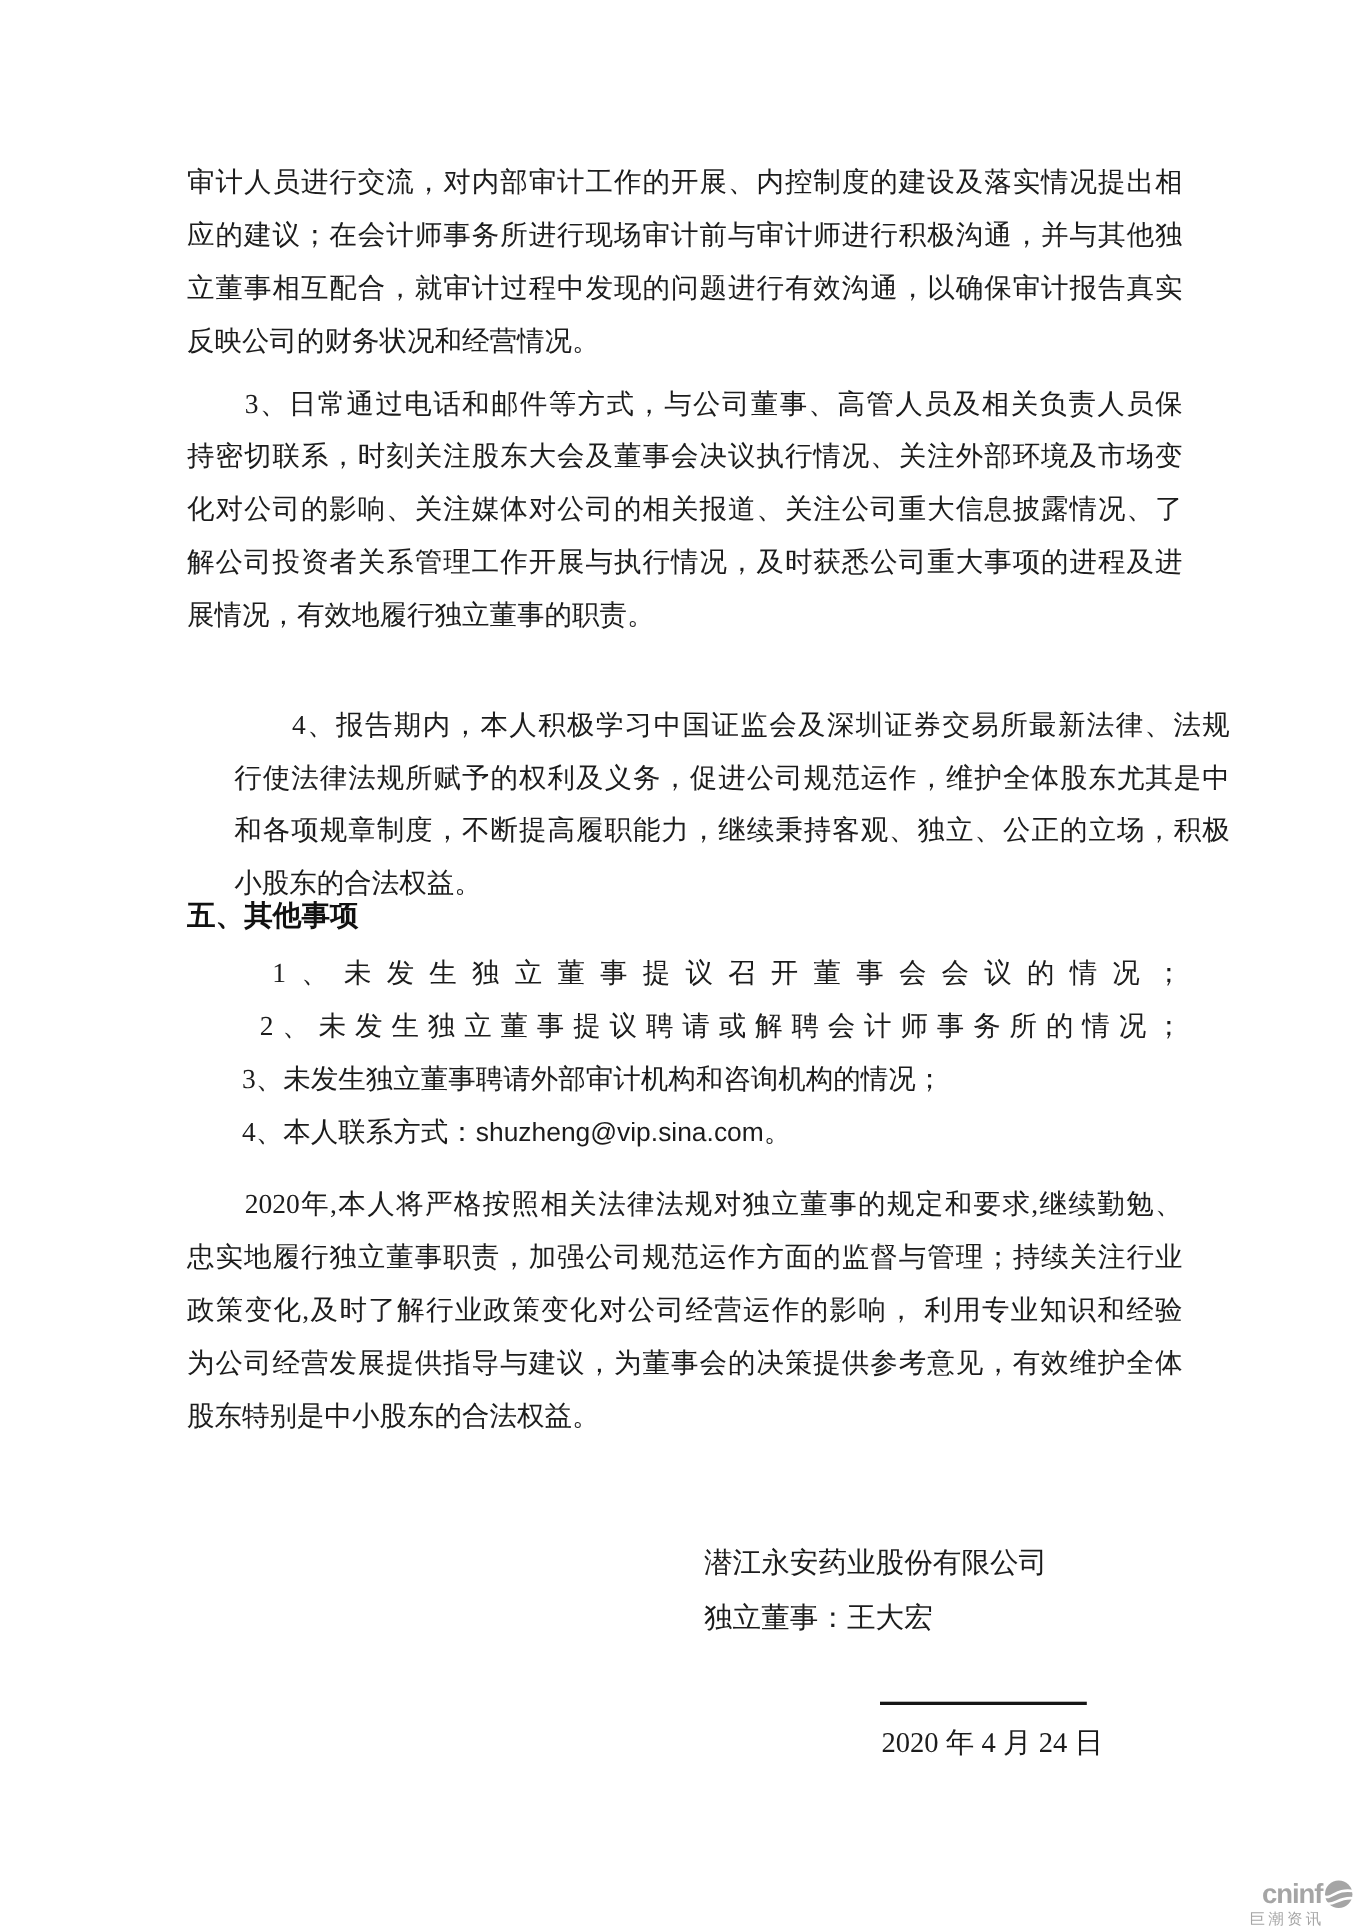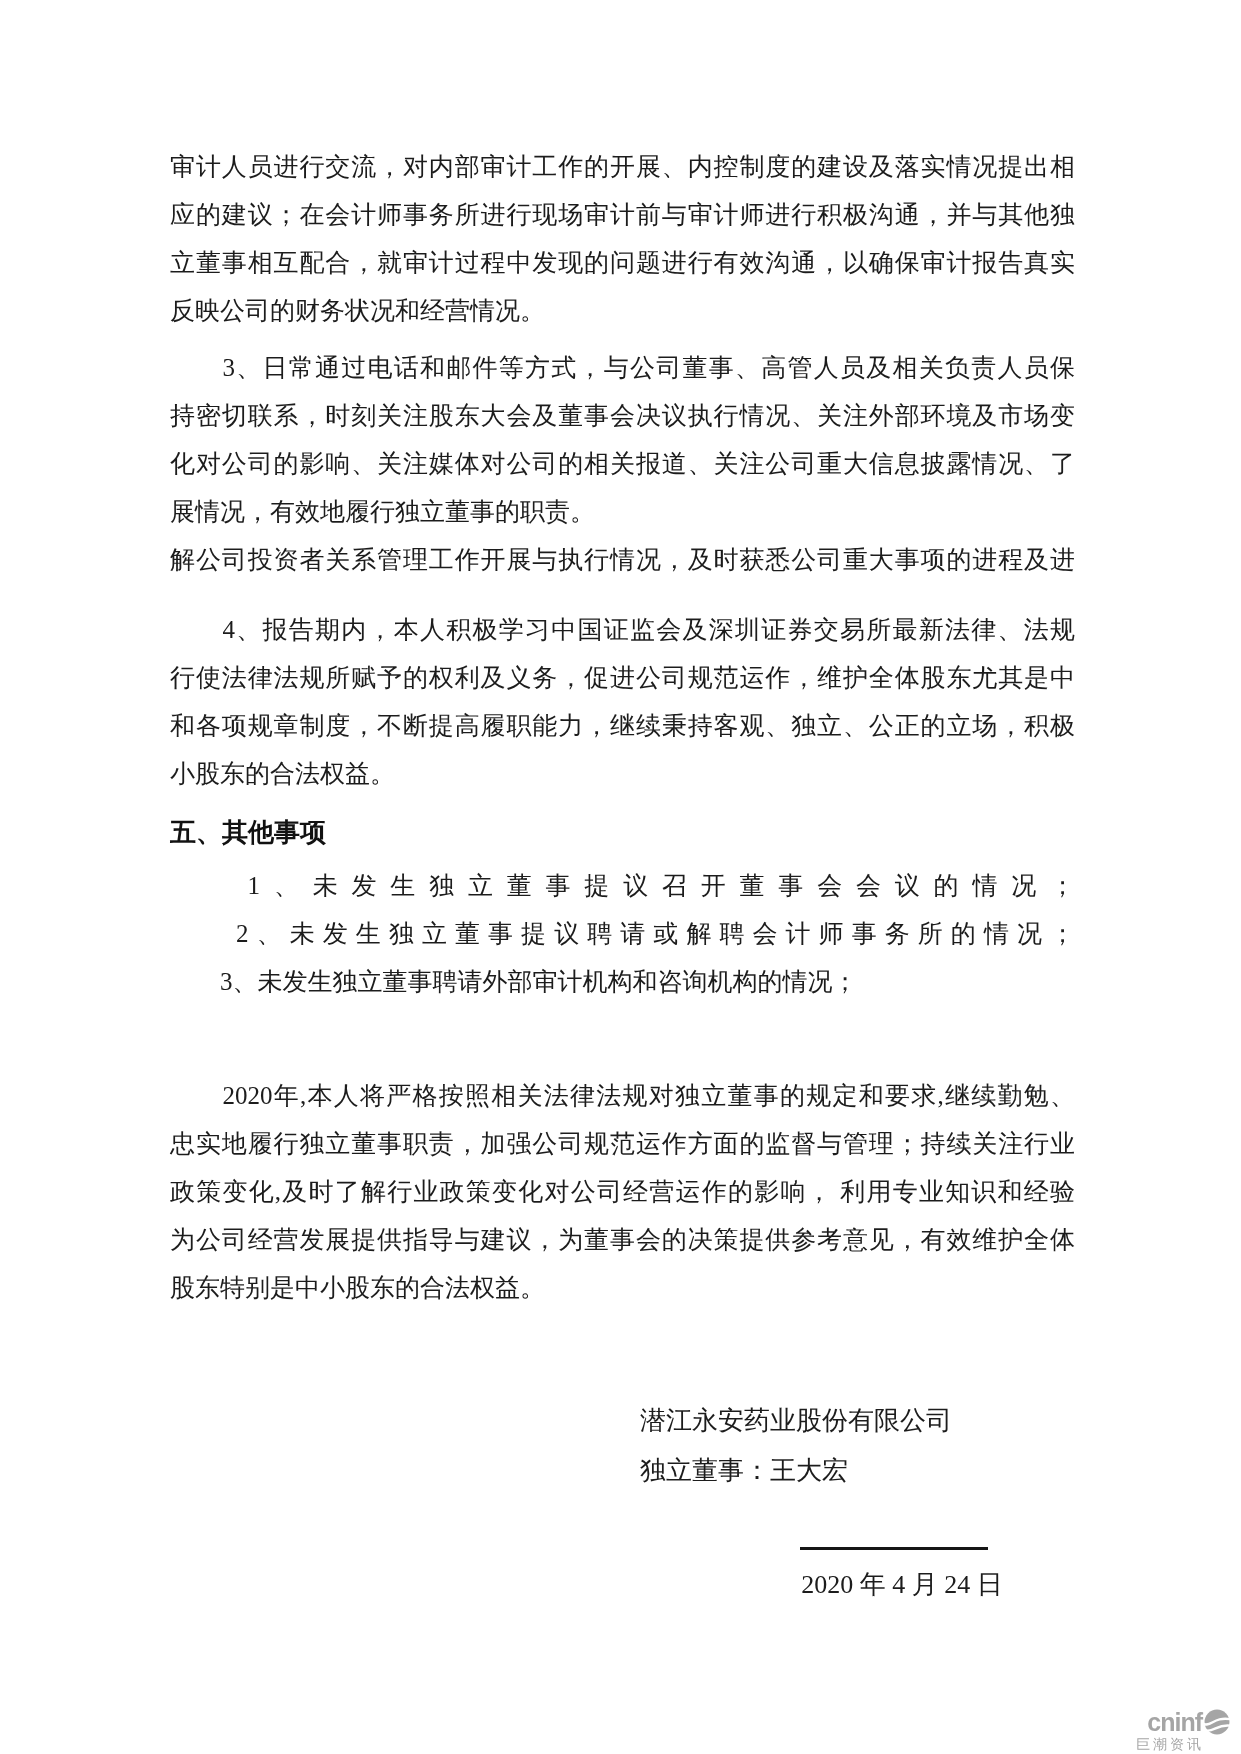--- a/index.html
+++ b/index.html
@@ -29,21 +29,21 @@
     text-align-last: justify;
     white-space: nowrap;
   }
   .line.last, .line.first.last {
     text-align: left;
     text-align-last: left;
     white-space: normal;
   }
   .p-a { top: 143px; }
   .p-b { top: 344px; }
-  .p-c { top: 606px; }
+  .p-c { top: 636px; margin-left: 43px; }
   .heading {
     top: 808px;
     margin: 0;
     height: 48px;
     line-height: 48px;
     font-size: 26px;
     font-weight: bold;
     font-family: "Liberation Sans", "DejaVu Sans", sans-serif;
     color: #111111;
   }
@@ -132,39 +132,40 @@
       <div class="line first">审计人员进行交流，对内部审计工作的开展、内控制度的建设及落实情况提出相</div>
       <div class="line">应的建议；在会计师事务所进行现场审计前与审计师进行积极沟通，并与其他独</div>
       <div class="line">立董事相互配合，就审计过程中发现的问题进行有效沟通，以确保审计报告真实</div>
       <div class="line last">反映公司的财务状况和经营情况。</div>
     </section>
 
   <section class="block p-b">
       <div class="line first">　　3、日常通过电话和邮件等方式，与公司董事、高管人员及相关负责人员保</div>
       <div class="line">持密切联系，时刻关注股东大会及董事会决议执行情况、关注外部环境及市场变</div>
       <div class="line">化对公司的影响、关注媒体对公司的相关报道、关注公司重大信息披露情况、了</div>
+      <div class="line">解公司投资者关系管理工作开展与执行情况，及时获悉公司重大事项的进程及进</div>
       <div class="line last">展情况，有效地履行独立董事的职责。</div>
-      <div class="line">解公司投资者关系管理工作开展与执行情况，及时获悉公司重大事项的进程及进</div>
     </section>
 
   <section class="block p-c">
       <div class="line first">　　4、报告期内，本人积极学习中国证监会及深圳证券交易所最新法律、法规</div>
       <div class="line">行使法律法规所赋予的权利及义务，促进公司规范运作，维护全体股东尤其是中</div>
       <div class="line">和各项规章制度，不断提高履职能力，继续秉持客观、独立、公正的立场，积极</div>
       <div class="line last">小股东的合法权益。</div>
     </section>
 
   <h2 class="block heading">五、其他事项</h2>
 
   <div class="block list">
     <div>
         <div class="line first">　　1、未发生独立董事提议召开董事会会议的情况；</div>
         <div class="line">　　2、未发生独立董事提议聘请或解聘会计师事务所的情况；</div>
         <div class="line last">　　3、未发生独立董事聘请外部审计机构和咨询机构的情况；</div>
       </div>
+    <div class="item-contact"><span>　　4、本人联系方式：</span><span class="email">shuzheng@vip.sina.com</span><span>。</span></div>
   </div>
 
   <section class="block p-e">
       <div class="line first">　　2020年,本人将严格按照相关法律法规对独立董事的规定和要求,继续勤勉、</div>
       <div class="line">忠实地履行独立董事职责，加强公司规范运作方面的监督与管理；持续关注行业</div>
       <div class="line">政策变化,及时了解行业政策变化对公司经营运作的影响， 利用专业知识和经验</div>
       <div class="line">为公司经营发展提供指导与建议，为董事会的决策提供参考意见，有效维护全体</div>
       <div class="line last">股东特别是中小股东的合法权益。</div>
     </section>
 

